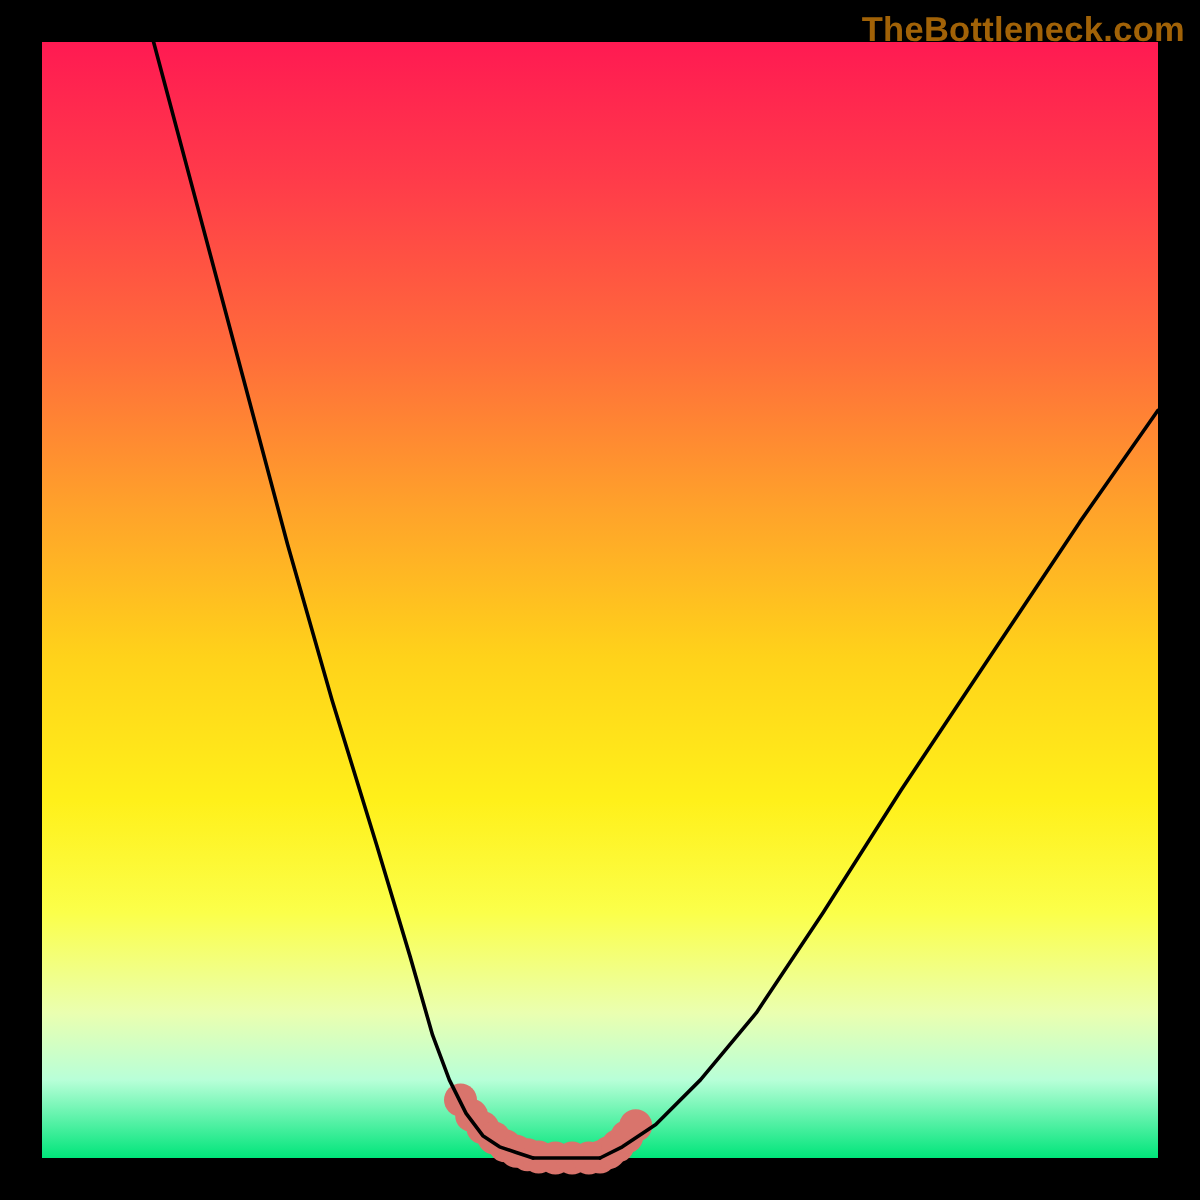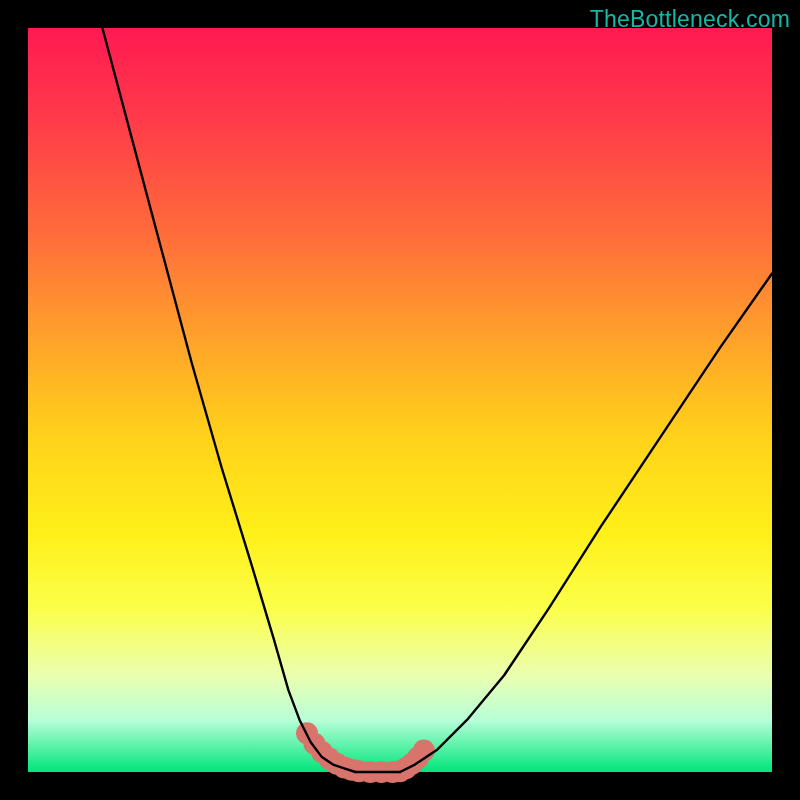--- a/index.html
+++ b/index.html
@@ -26,23 +26,23 @@
       #fff01a 68%,
       #fbff4a 78%,
       #eaffb0 87%,
       #b8ffd8 93%,
       #00e57a 100%);
   }
   .watermark {
     position: absolute;
     top: 6px;
     right: 10px;
-    color: #14b8a6;
+    color: #a16207;
     font-size: 23px;
-    font-weight: 400;
+    font-weight: 700;
     letter-spacing: 0.2px;
     z-index: 10;
   }
   svg.curves {
     position: absolute;
     left: 0; top: 0;
     width: 100%; height: 100%;
     overflow: visible;
   }
 </style>

